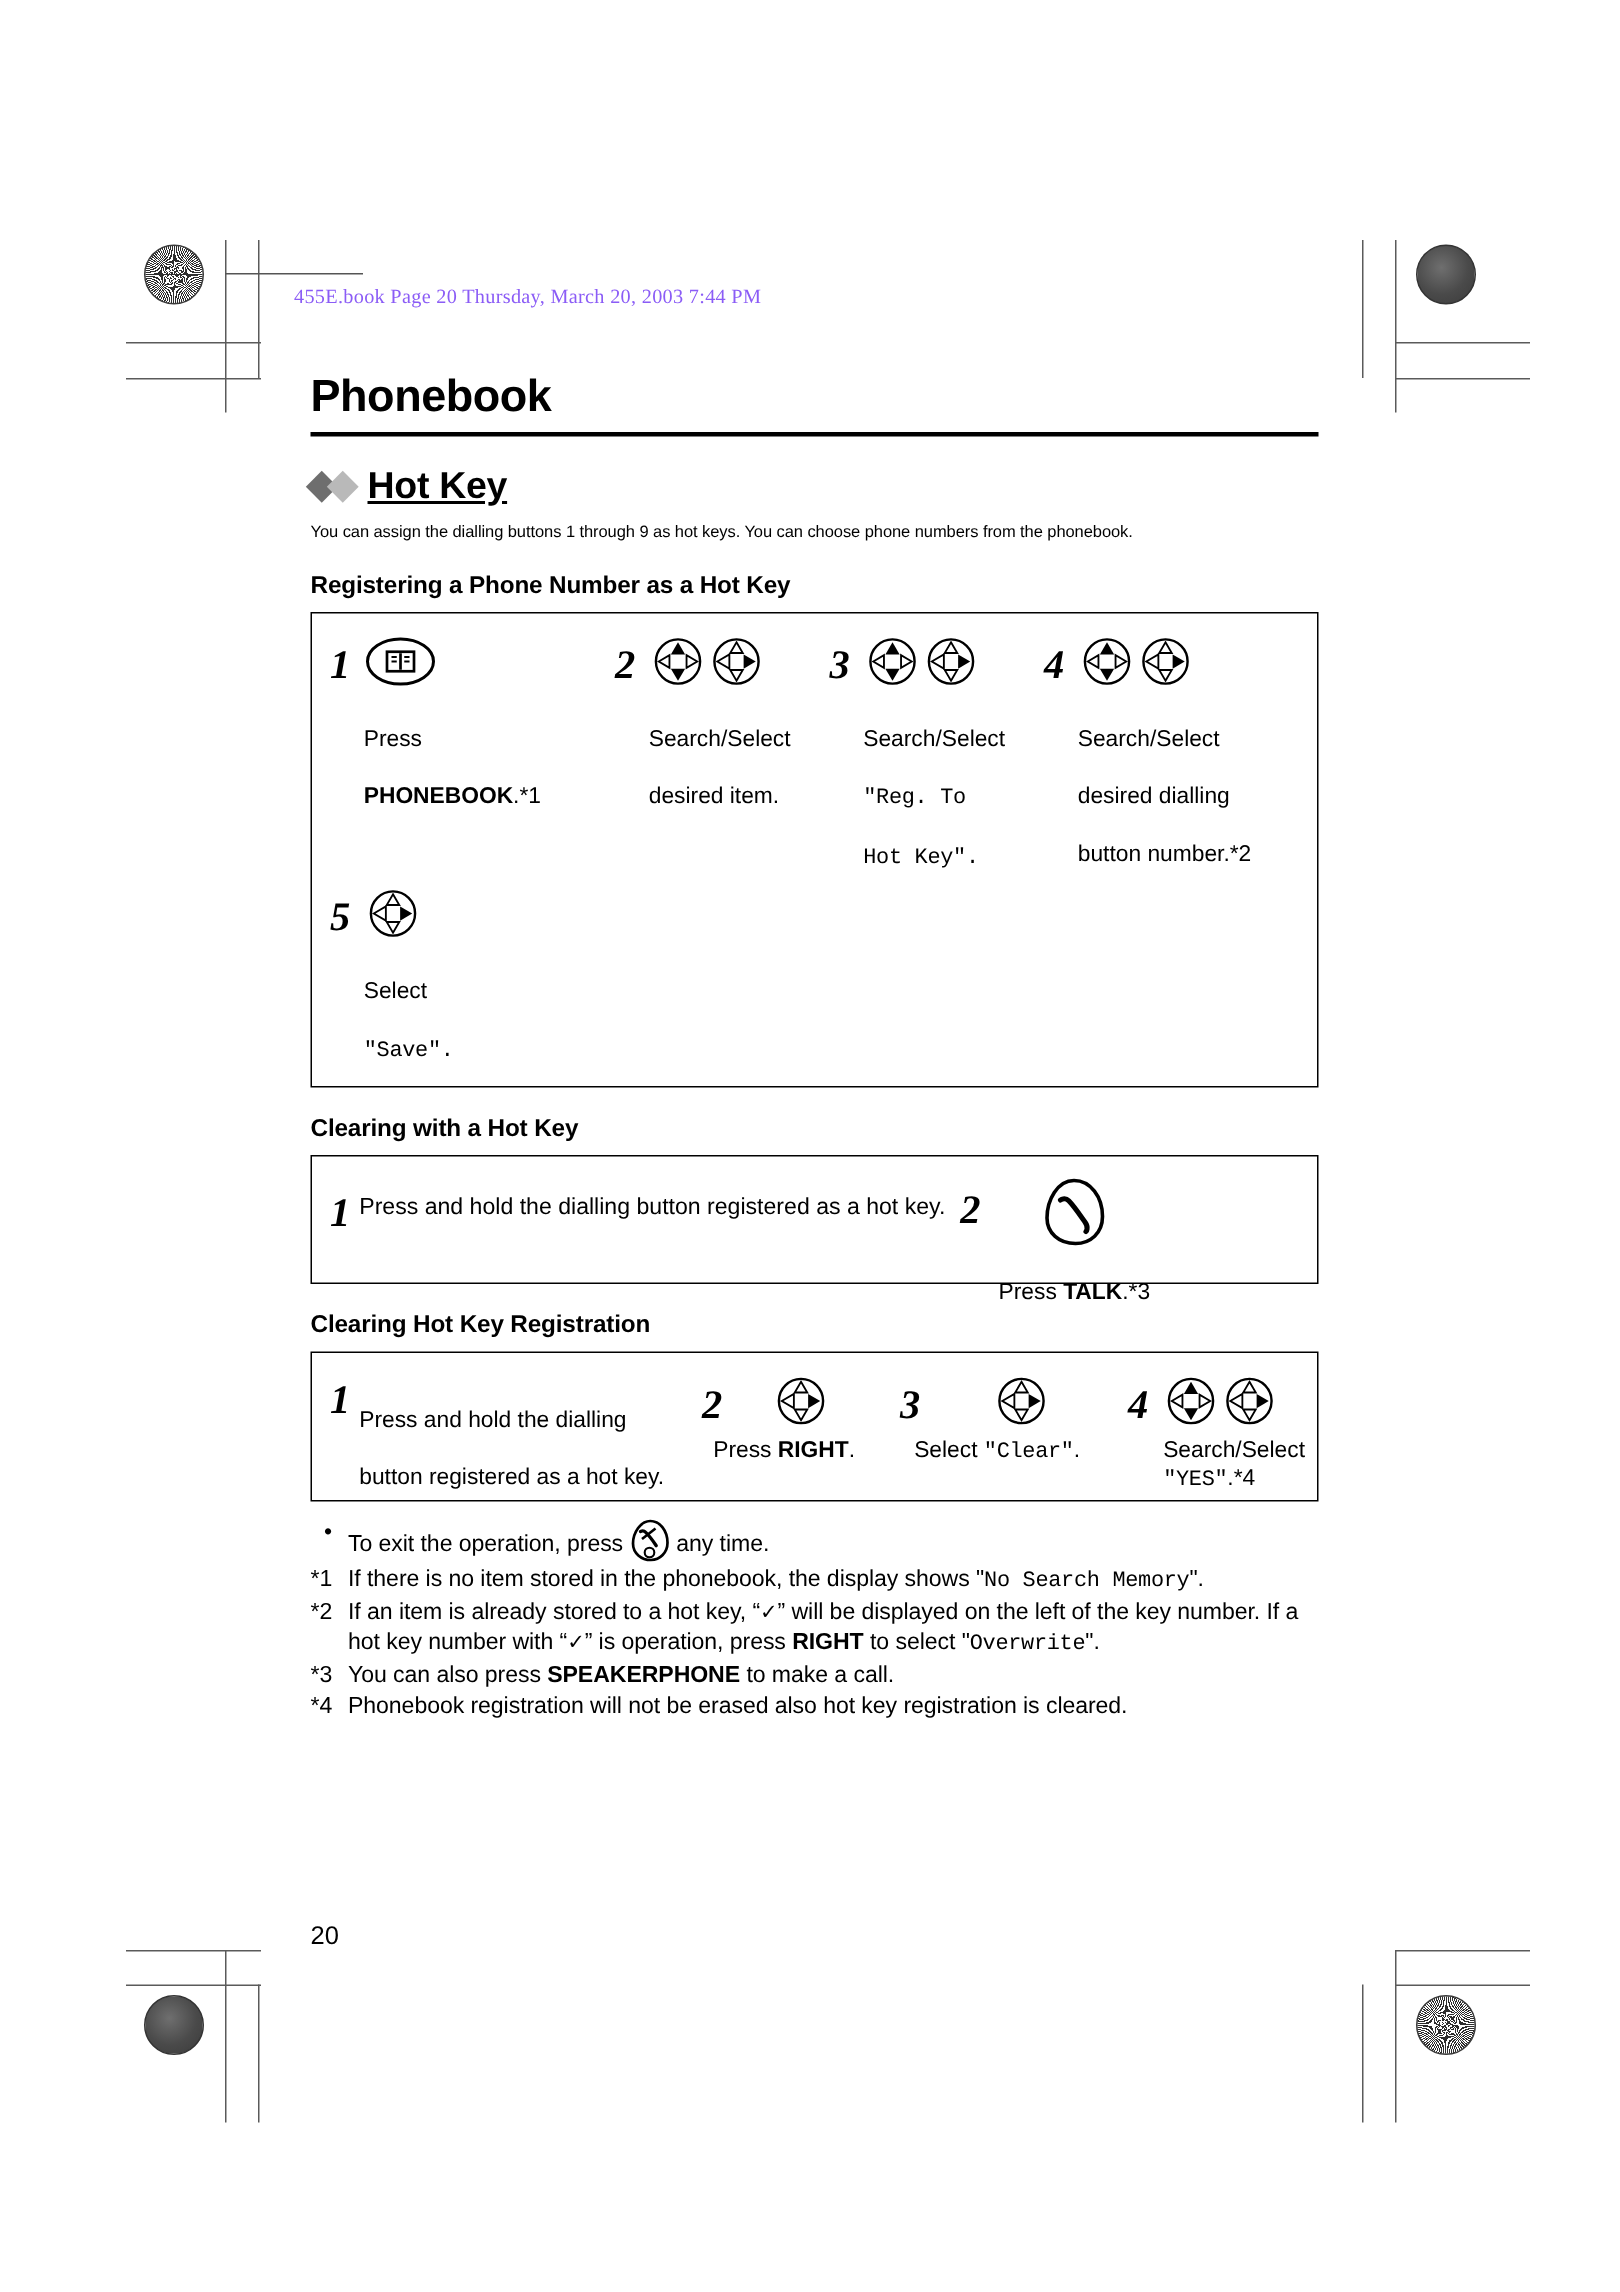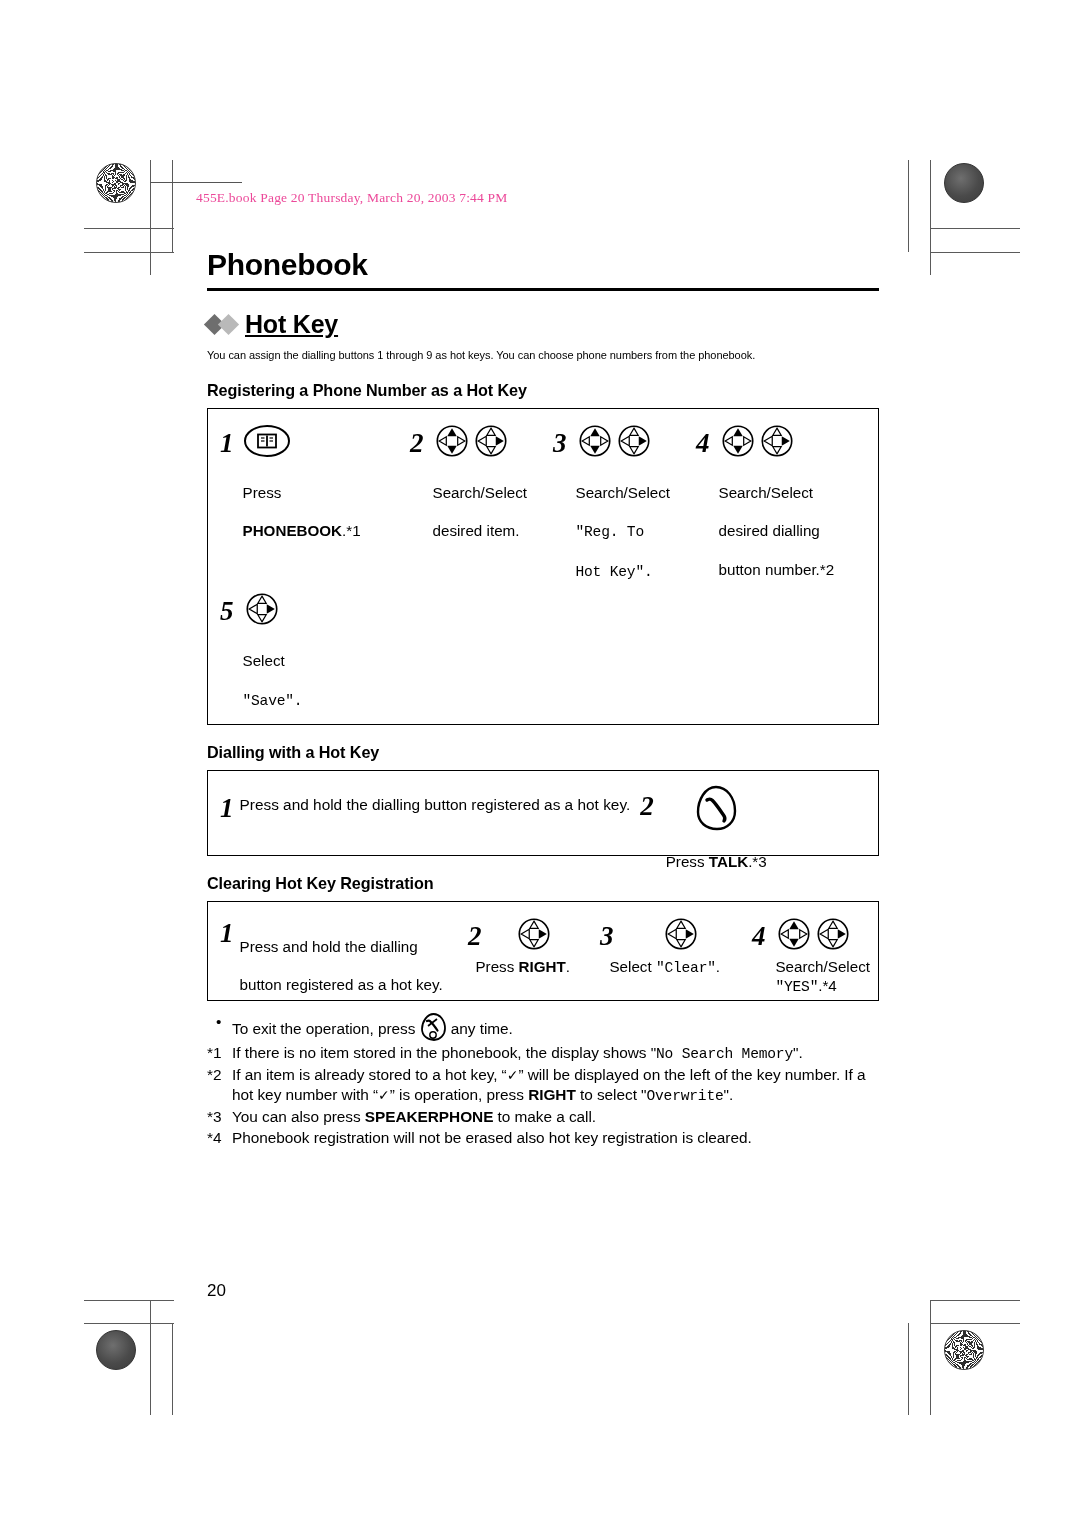--- a/index.html
+++ b/index.html
@@ -40,21 +40,21 @@
   .cropmark { position:absolute; background:#5a5a5a; }
 
   
   .file-header {
     position: absolute;
     left: 196px; top: 190px;
     font-family: "Liberation Serif", serif;
     font-size: 13.5px;
     letter-spacing: .2px;
     white-space: nowrap;
-    color:#ec4899;
+    color:#8b5cf6;
   }
   .header-rule {
     position:absolute; left:150px; top:182px; width:92px; height:1.2px; background:#555;
   }
 
   
   .content {
     position: absolute;
     left: 207px; top: 248px;
     width: 672px;
@@ -363,21 +363,21 @@
           </div>
           <div class="step-txt">
             <span>Select</span><br>
             <span class="mono">"Save".</span>
           </div>
         </div>
       </div>
     </div>
   </div>
 
-  <h2 class="sub">Dialling with a Hot Key</h2>
+  <h2 class="sub">Clearing with a Hot Key</h2>
 
   <div class="proc-box" style="padding:14px 10px 12px 12px; height:86px;">
     <div class="steps-row" style="align-items:flex-start;">
       <div class="step" style="padding-top:10px;">
         <span class="step-num" style="padding-top:0;">1</span>
         <div class="step-body" style="margin-left:6px;">
           <div class="step-txt" style="margin-top:0; font-size:15.4px;">Press and hold the dialling button registered as a hot key.</div>
         </div>
       </div>
 

